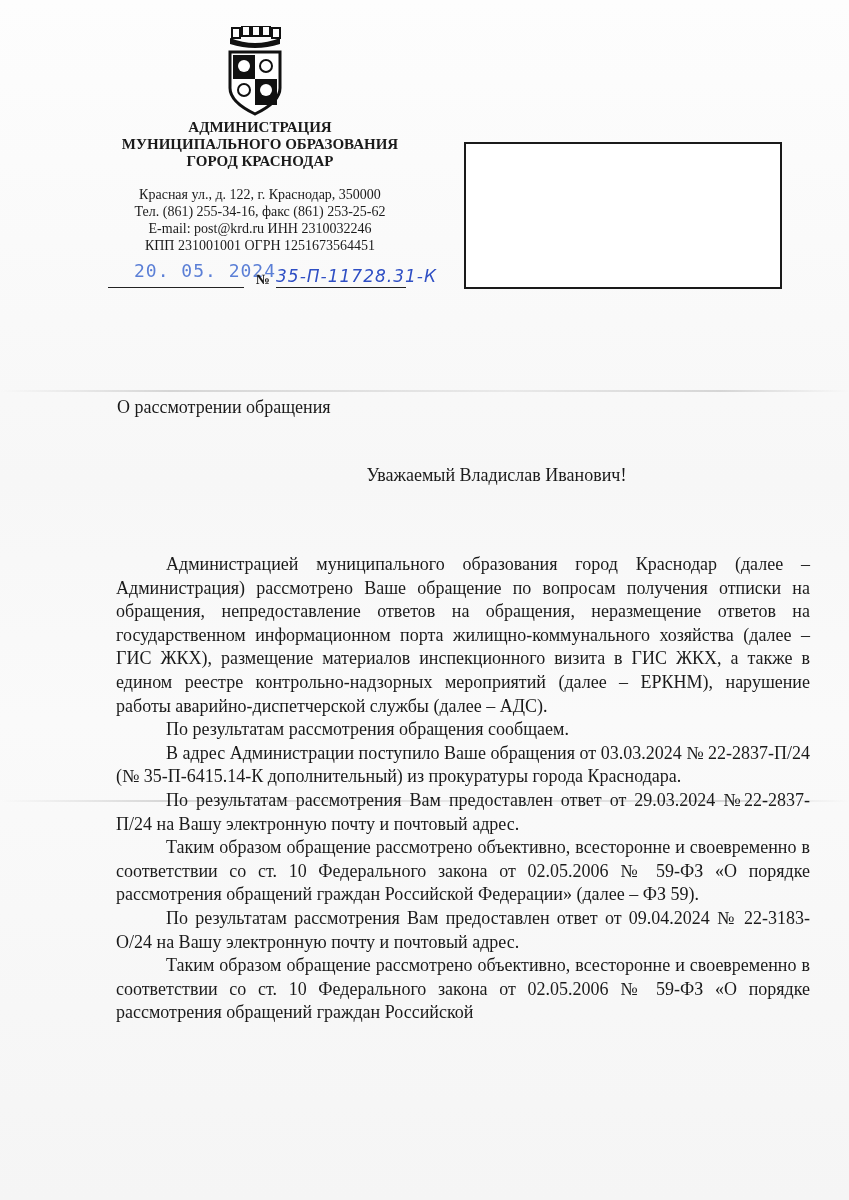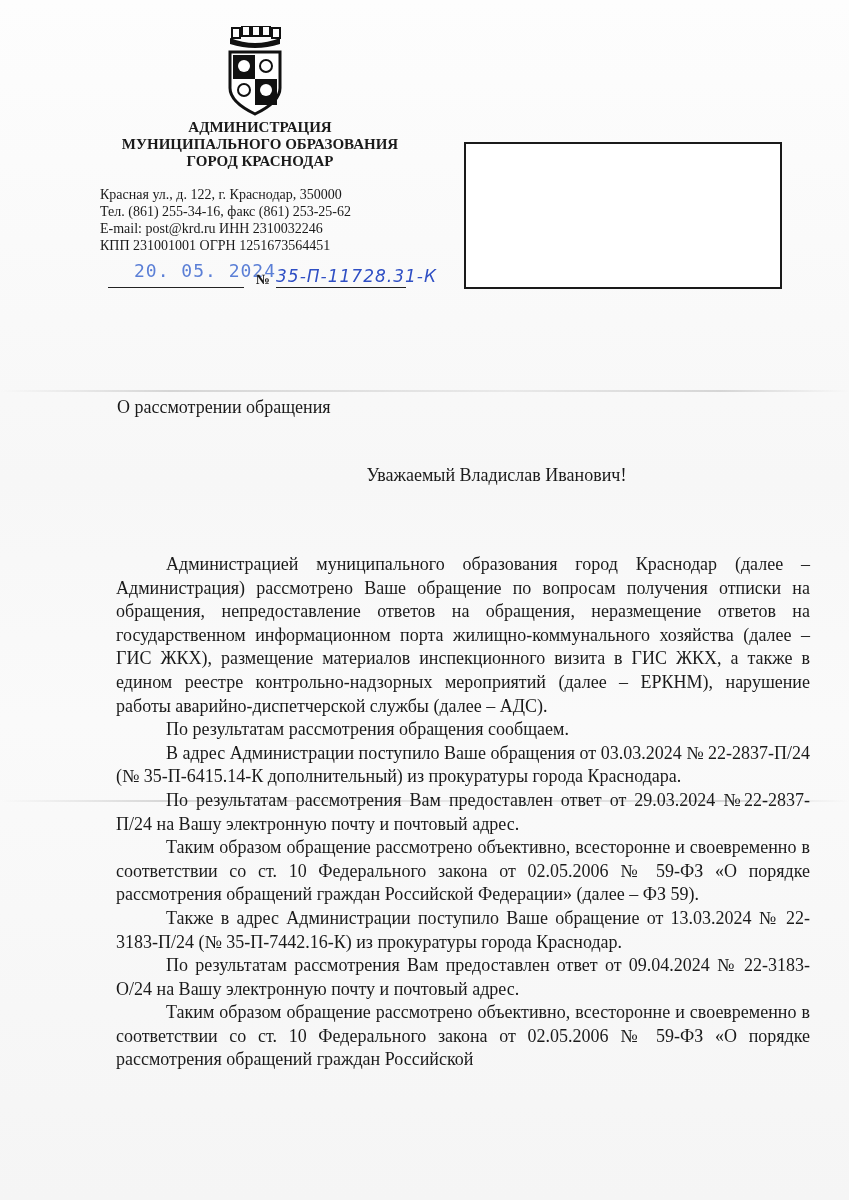--- a/index.html
+++ b/index.html
@@ -13,21 +13,21 @@
   .page { position: absolute; inset: 0; background: linear-gradient(180deg,#fdfdfd 0%,#f7f7f7 40%,#fafafa 60%,#f5f5f5 100%); }
   .fold { position: absolute; left: 0; right: 0; height: 2px; background: linear-gradient(90deg, rgba(200,200,200,0) 0%, rgba(190,190,190,0.6) 20%, rgba(210,210,210,0.4) 60%, rgba(190,190,190,0.6) 85%, rgba(200,200,200,0) 100%); }
 
   .emblem { position: absolute; left: 226px; top: 26px; width: 58px; height: 90px; }
   .org-title {
     position: absolute; left: 100px; top: 119px; width: 320px;
     text-align: center; font-weight: bold; font-size: 15px; line-height: 17px;
   }
   .org-address {
     position: absolute; left: 100px; top: 186px; width: 320px;
-    text-align: left; font-size: 14px; line-height: 17px;
+    text-align: center; font-size: 14px; line-height: 17px;
   }
   .reg-row { position: absolute; left: 108px; top: 260px; width: 340px; height: 32px; }
   .reg-date {
     position: absolute; left: 26px; top: 0; font-family: "DejaVu Sans Mono", monospace;
     color: #5b7fd6; font-size: 18px; letter-spacing: 1px;
   }
   .reg-date-line { position: absolute; left: 0; top: 27px; width: 136px; border-bottom: 1px solid #222; }
   .reg-no-label { position: absolute; left: 148px; top: 12px; font-size: 14px; font-weight: bold; }
   .reg-no-line { position: absolute; left: 168px; top: 27px; width: 130px; border-bottom: 1px solid #222; }
   .reg-no-value {
@@ -103,17 +103,16 @@
 
   <div class="subject">О рассмотрении обращения</div>
   <div class="greeting">Уважаемый Владислав Иванович!</div>
 
   <div class="body-text">
     <p>Администрацией муниципального образования город Краснодар (далее – Администрация) рассмотрено Ваше обращение по вопросам получения отписки на обращения, непредоставление ответов на обращения, неразмещение ответов на государственном информационном порта жилищно-коммунального хозяйства (далее – ГИС ЖКХ), размещение материалов инспекционного визита в ГИС ЖКХ, а также в едином реестре контрольно-надзорных мероприятий (далее – ЕРКНМ), нарушение работы аварийно-диспетчерской службы (далее – АДС).</p>
     <p>По результатам рассмотрения обращения сообщаем.</p>
     <p>В адрес Администрации поступило Ваше обращения от 03.03.2024 № 22-2837-П/24 (№ 35-П-6415.14-К дополнительный) из прокуратуры города Краснодара.</p>
     <p>По результатам рассмотрения Вам предоставлен ответ от 29.03.2024 №22-2837-П/24 на Вашу электронную почту и почтовый адрес.</p>
     <p>Таким образом обращение рассмотрено объективно, всесторонне и своевременно в соответствии со ст. 10 Федерального закона от 02.05.2006 № 59-ФЗ «О порядке рассмотрения обращений граждан Российской Федерации» (далее – ФЗ 59).</p>
-    <p>Также в адрес Администрации поступило Ваше обращение от 13.03.2024 № 22-3183-П/24 (№ 35-П-7442.16-К) из прокуратуры города Краснодар.</p>
     <p>По результатам рассмотрения Вам предоставлен ответ от 09.04.2024 № 22-3183-О/24 на Вашу электронную почту и почтовый адрес.</p>
     <p>Таким образом обращение рассмотрено объективно, всесторонне и своевременно в соответствии со ст. 10 Федерального закона от 02.05.2006 № 59-ФЗ «О порядке рассмотрения обращений граждан Российской</p>
   </div>
 </div>
 
 </body></html>

